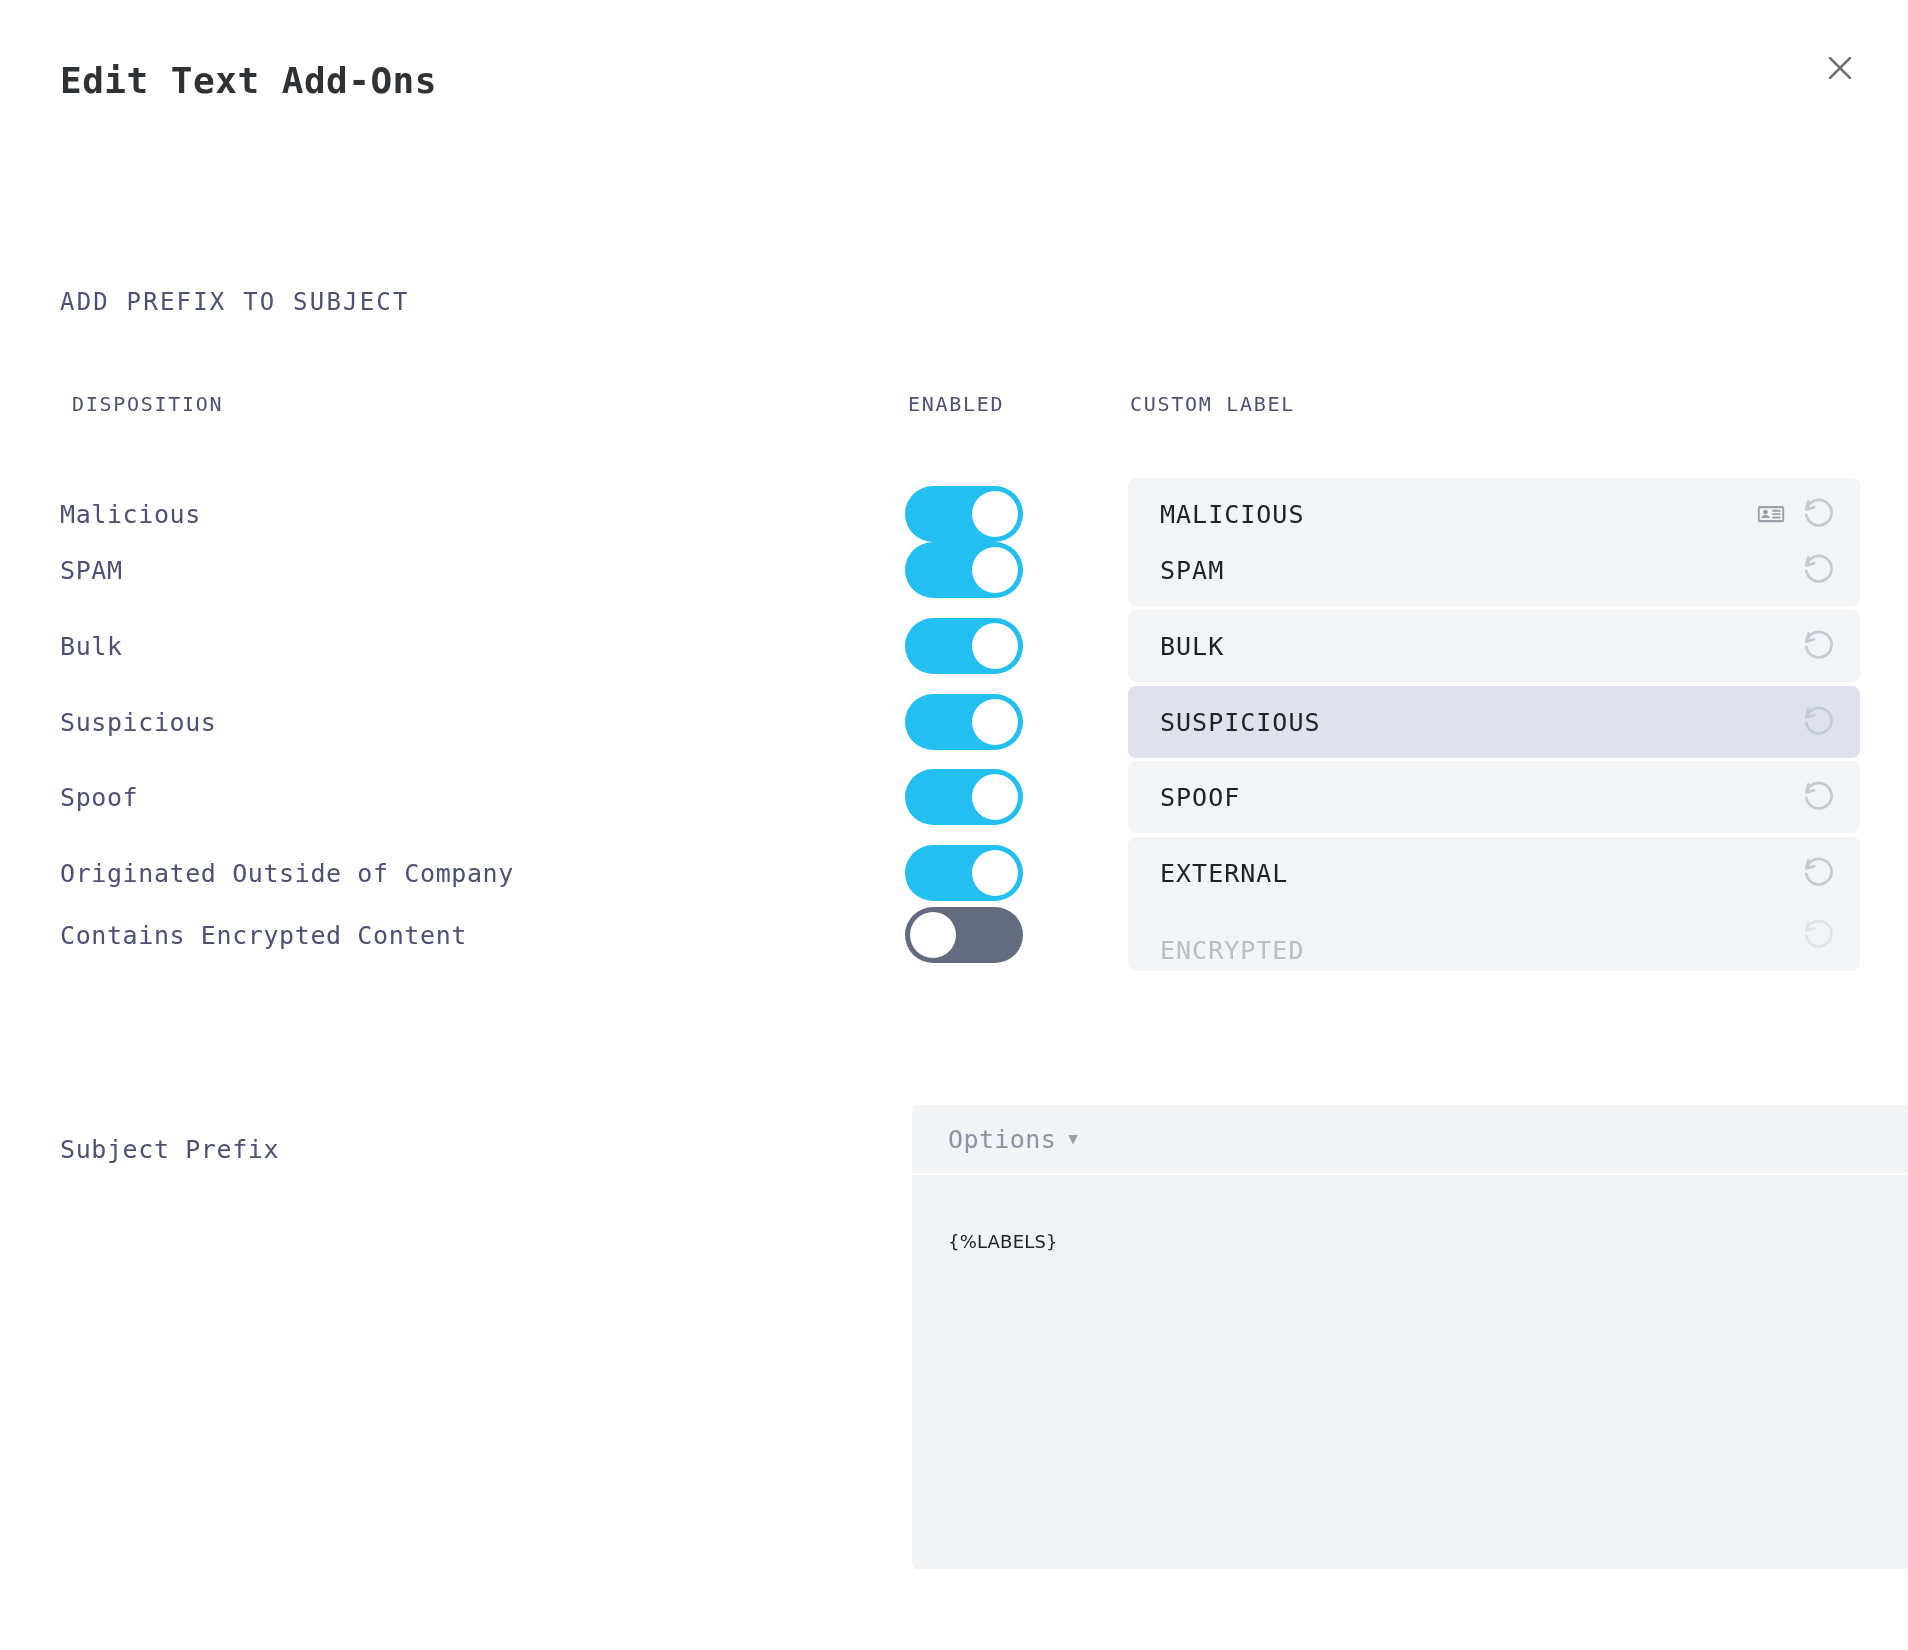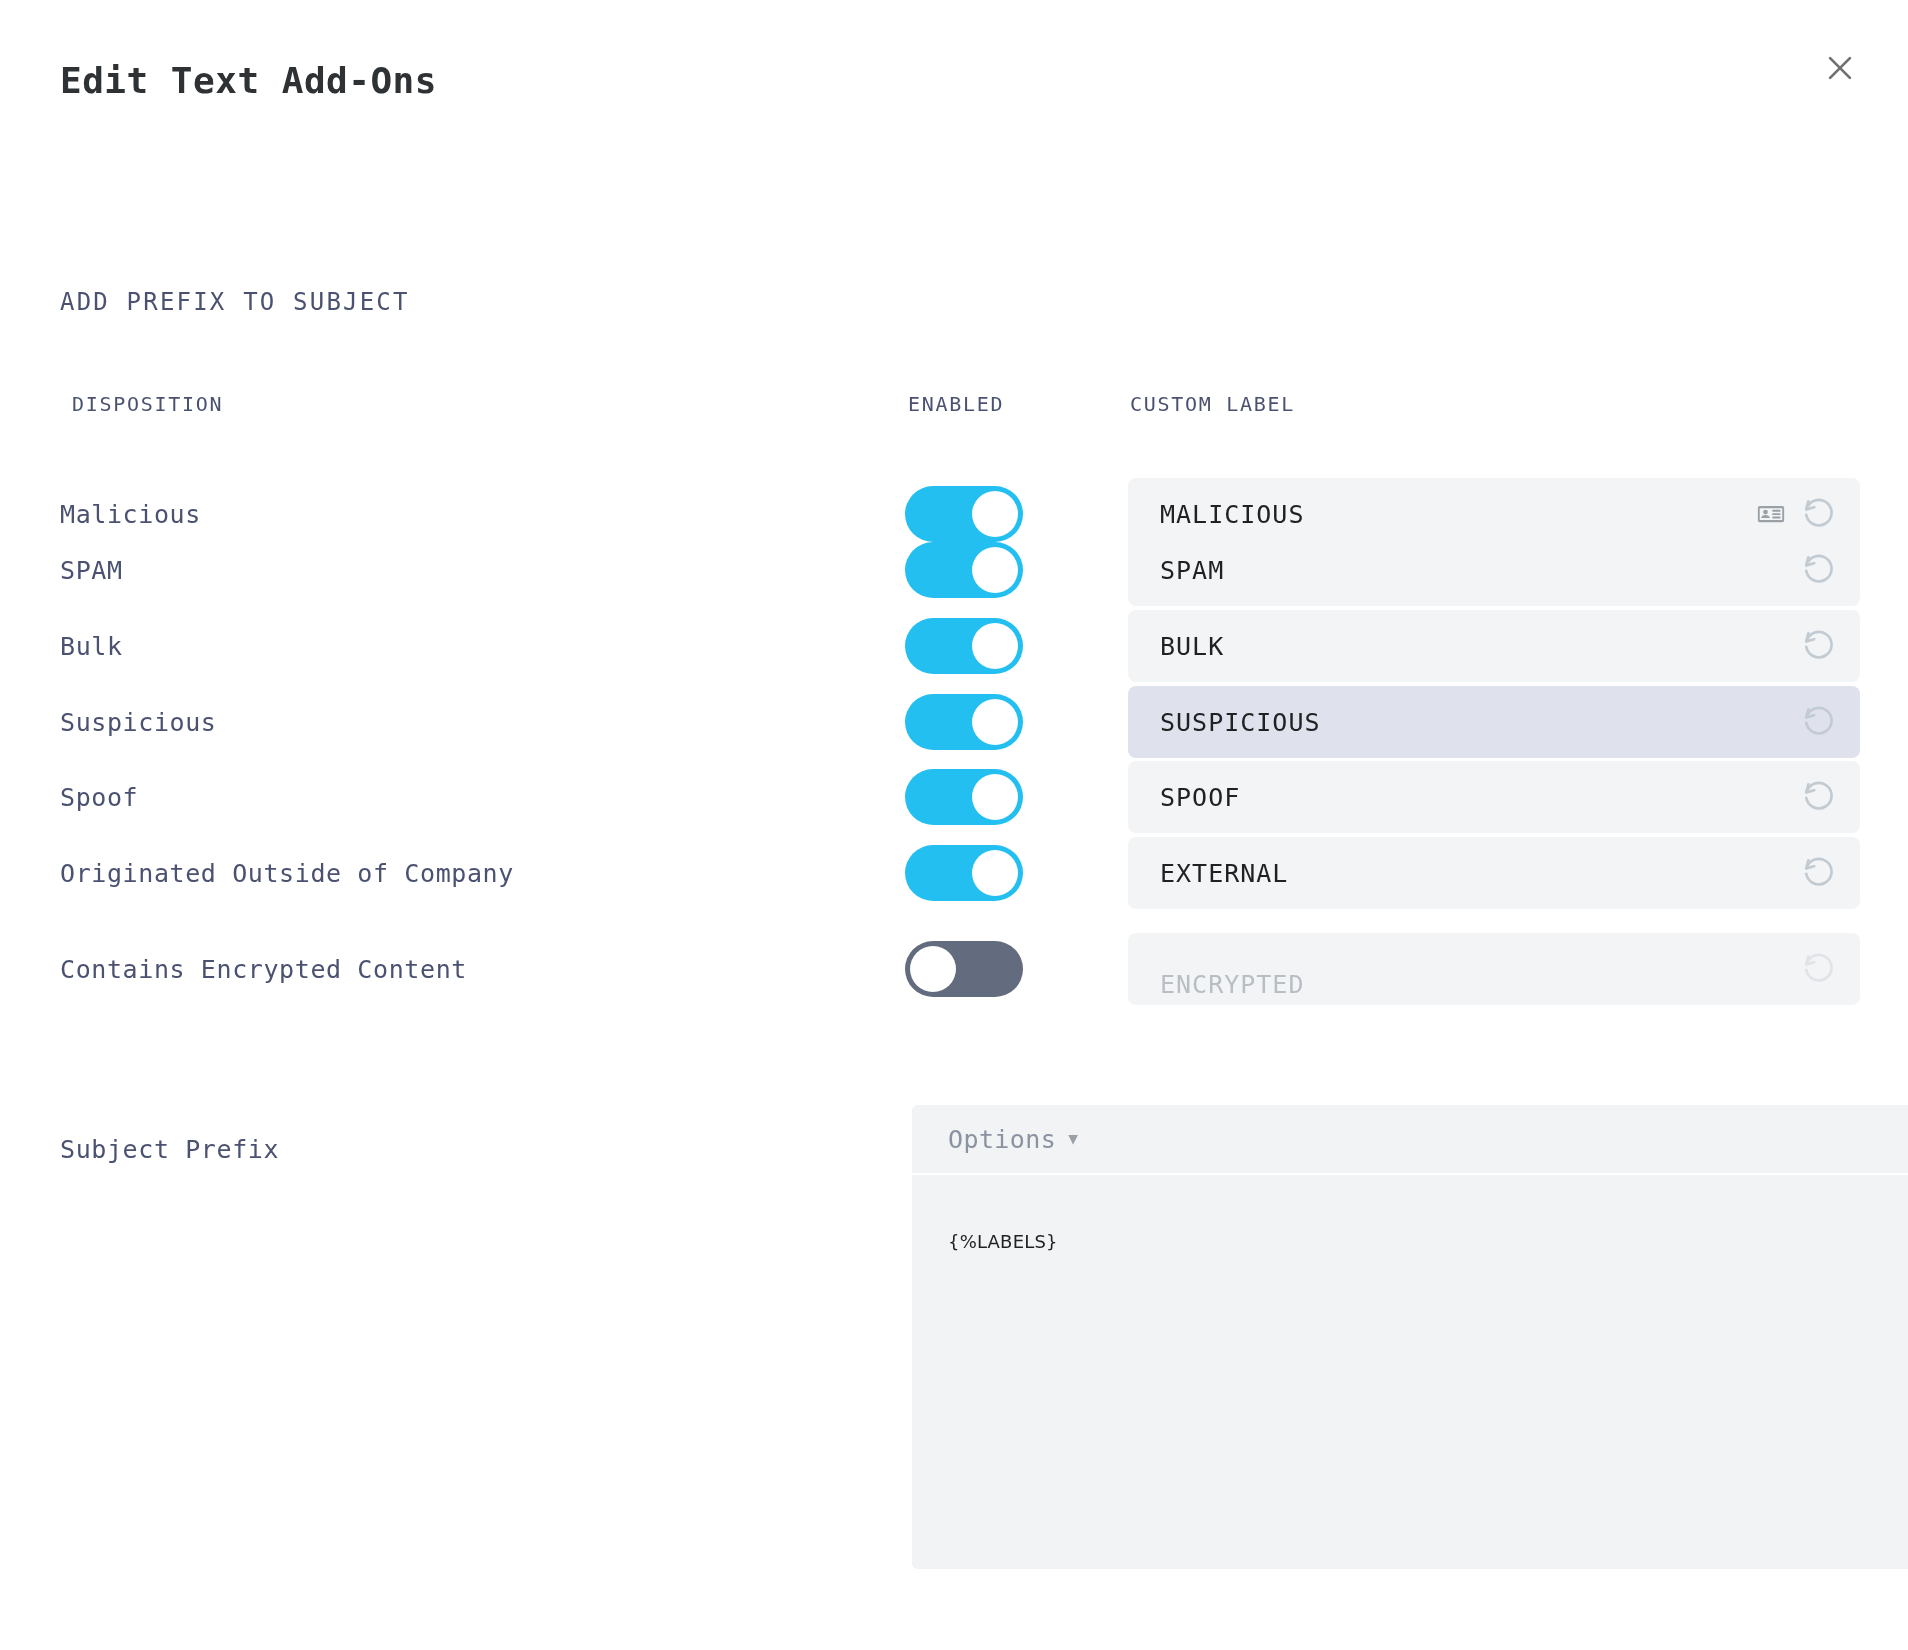--- a/index.html
+++ b/index.html
@@ -323,21 +323,21 @@
           <div class="input-icons">
             <span class="icon-btn icon-reset">
               <svg width="34" height="34" viewBox="0 0 24 24" fill="none" stroke="currentColor" stroke-width="1.9" stroke-linecap="round" stroke-linejoin="round">
                 <path d="M3.2 8.6 A9 9 0 1 1 3 12.6"></path>
                 <polyline points="8.6,7.2 3.0,8.7 4.5,3.1"></polyline>
               </svg>
             </span>
           </div>
         </div>
       </div>
-      <div class="row" style="top: 923px; text-align: right;">
+      <div class="row" style="top: 889px; text-align: right;">
         <div class="row-label">Contains Encrypted Content</div>
         <div class="toggle off">
           <div class="knob"></div>
         </div>
         <div class="label-input disabled">
           <span class="value">ENCRYPTED</span>
           <div class="input-icons">
             <span class="icon-btn icon-reset">
               <svg width="34" height="34" viewBox="0 0 24 24" fill="none" stroke="currentColor" stroke-width="1.9" stroke-linecap="round" stroke-linejoin="round">
                 <path d="M3.2 8.6 A9 9 0 1 1 3 12.6"></path>

